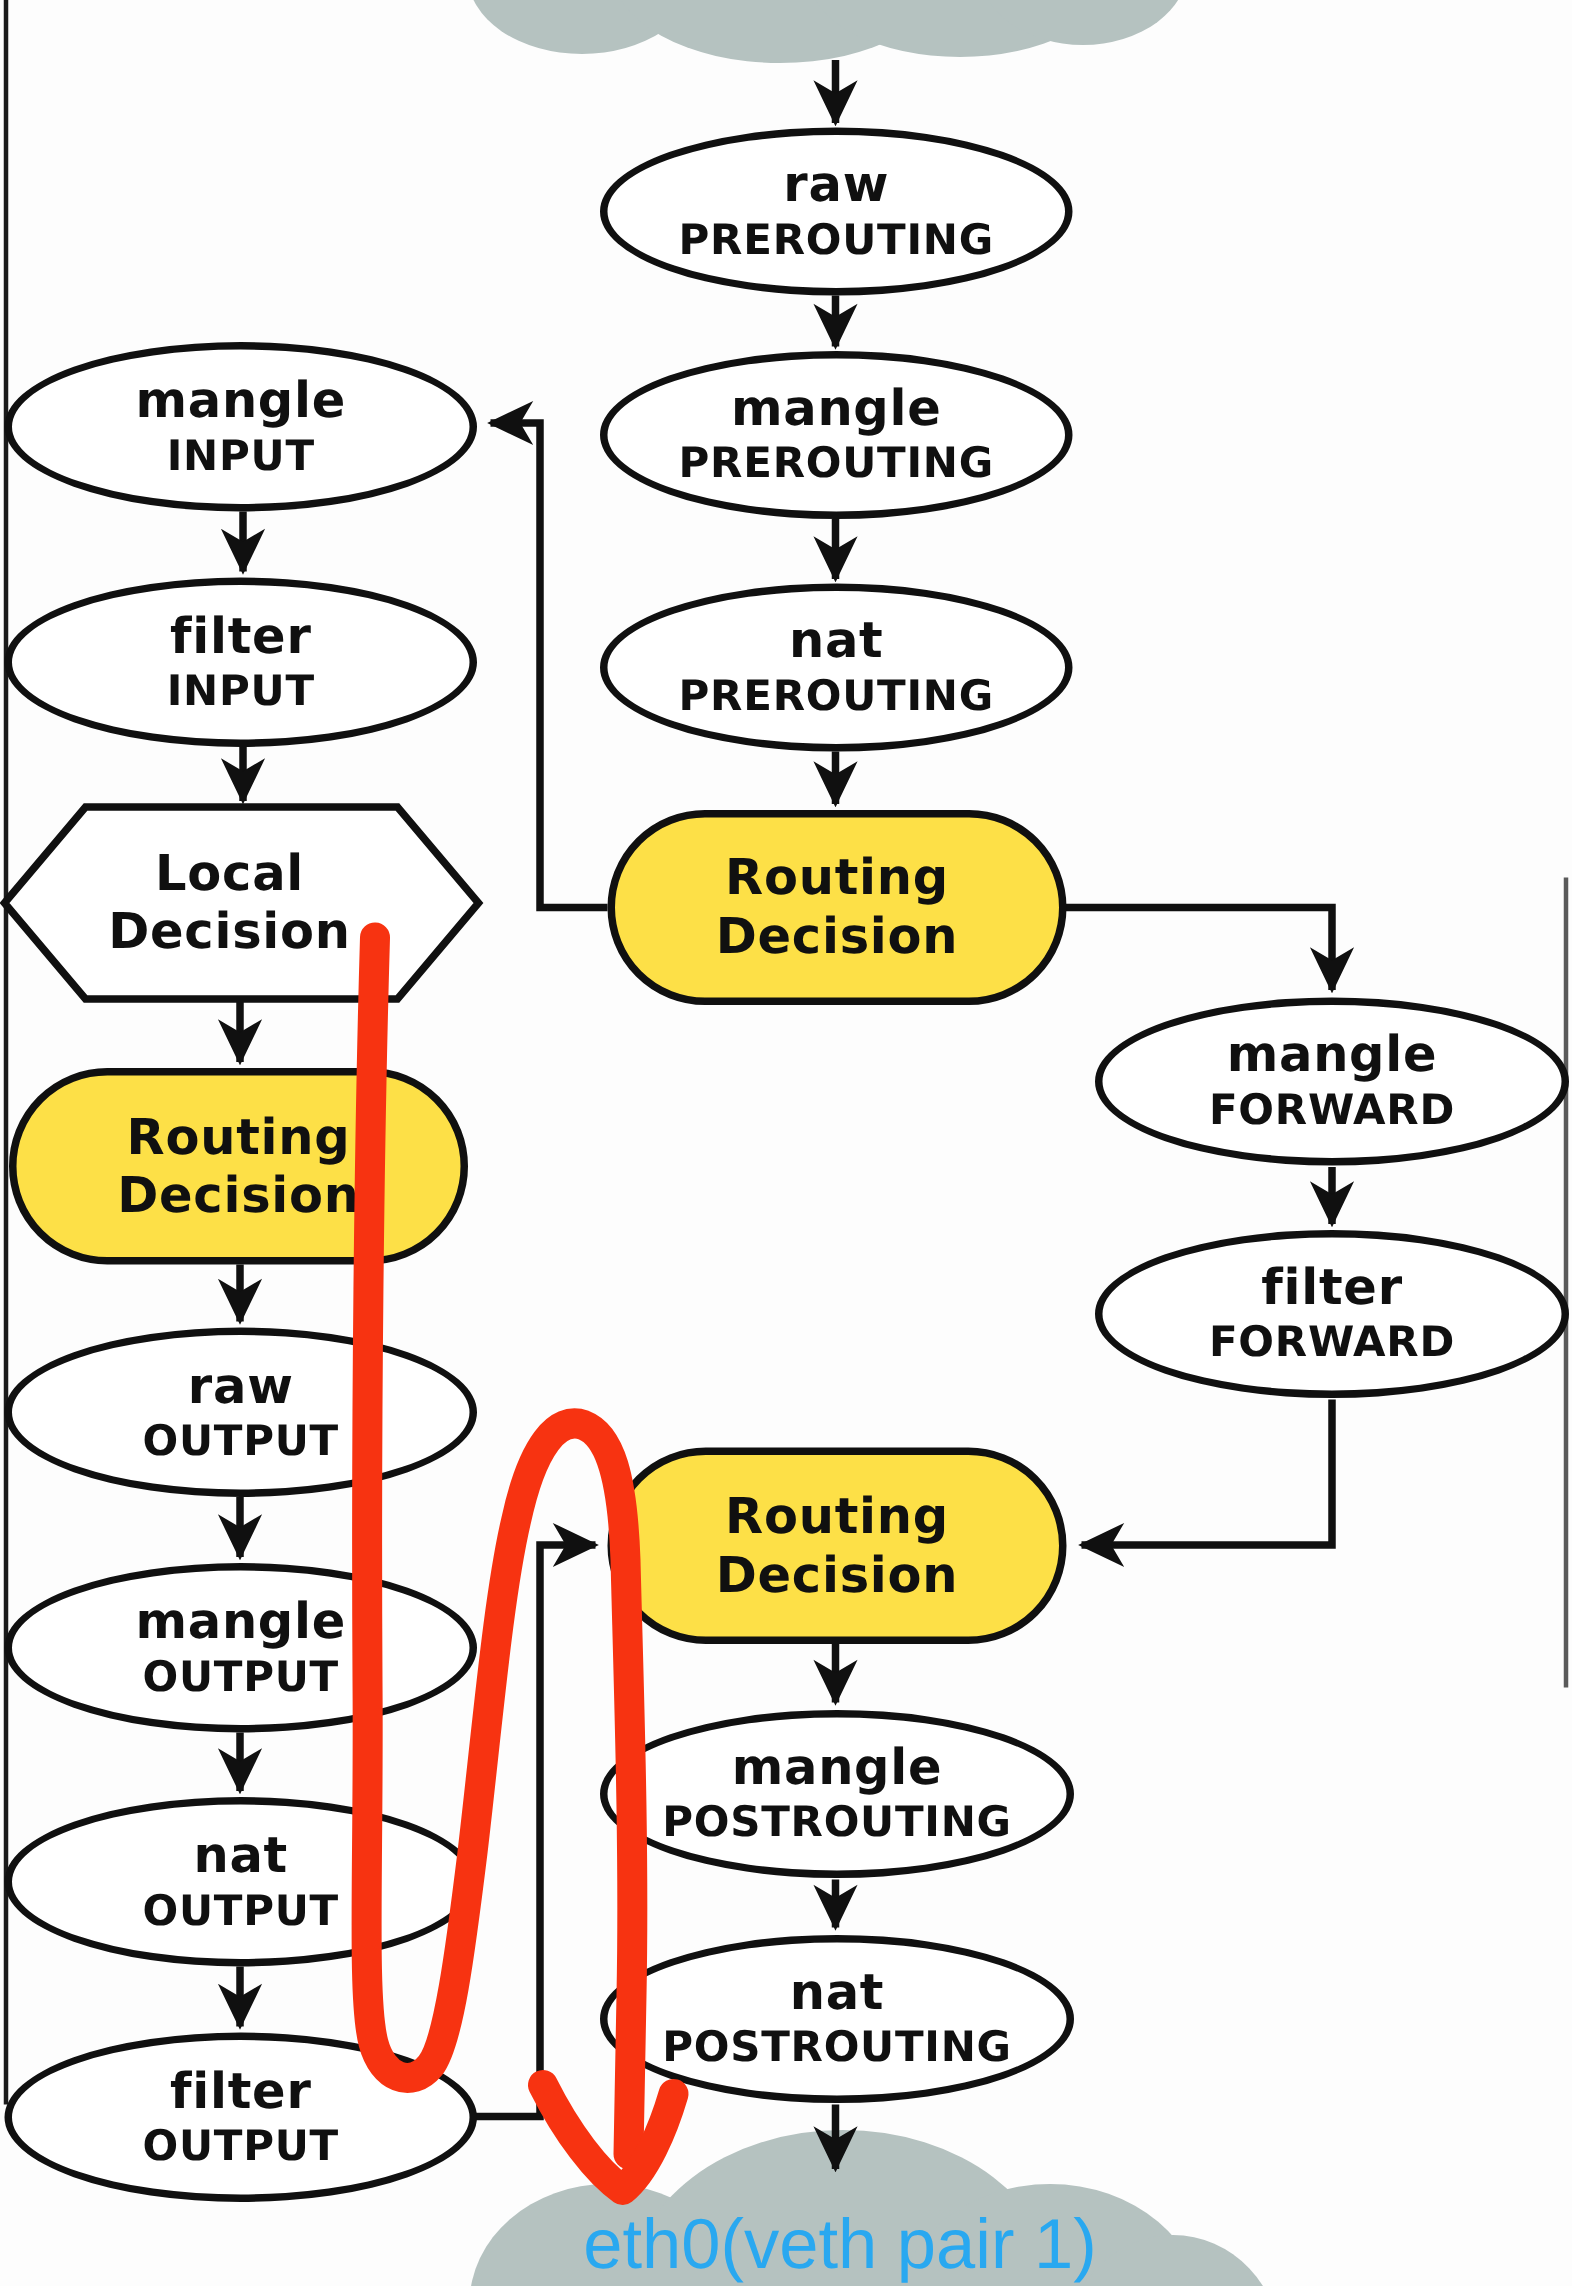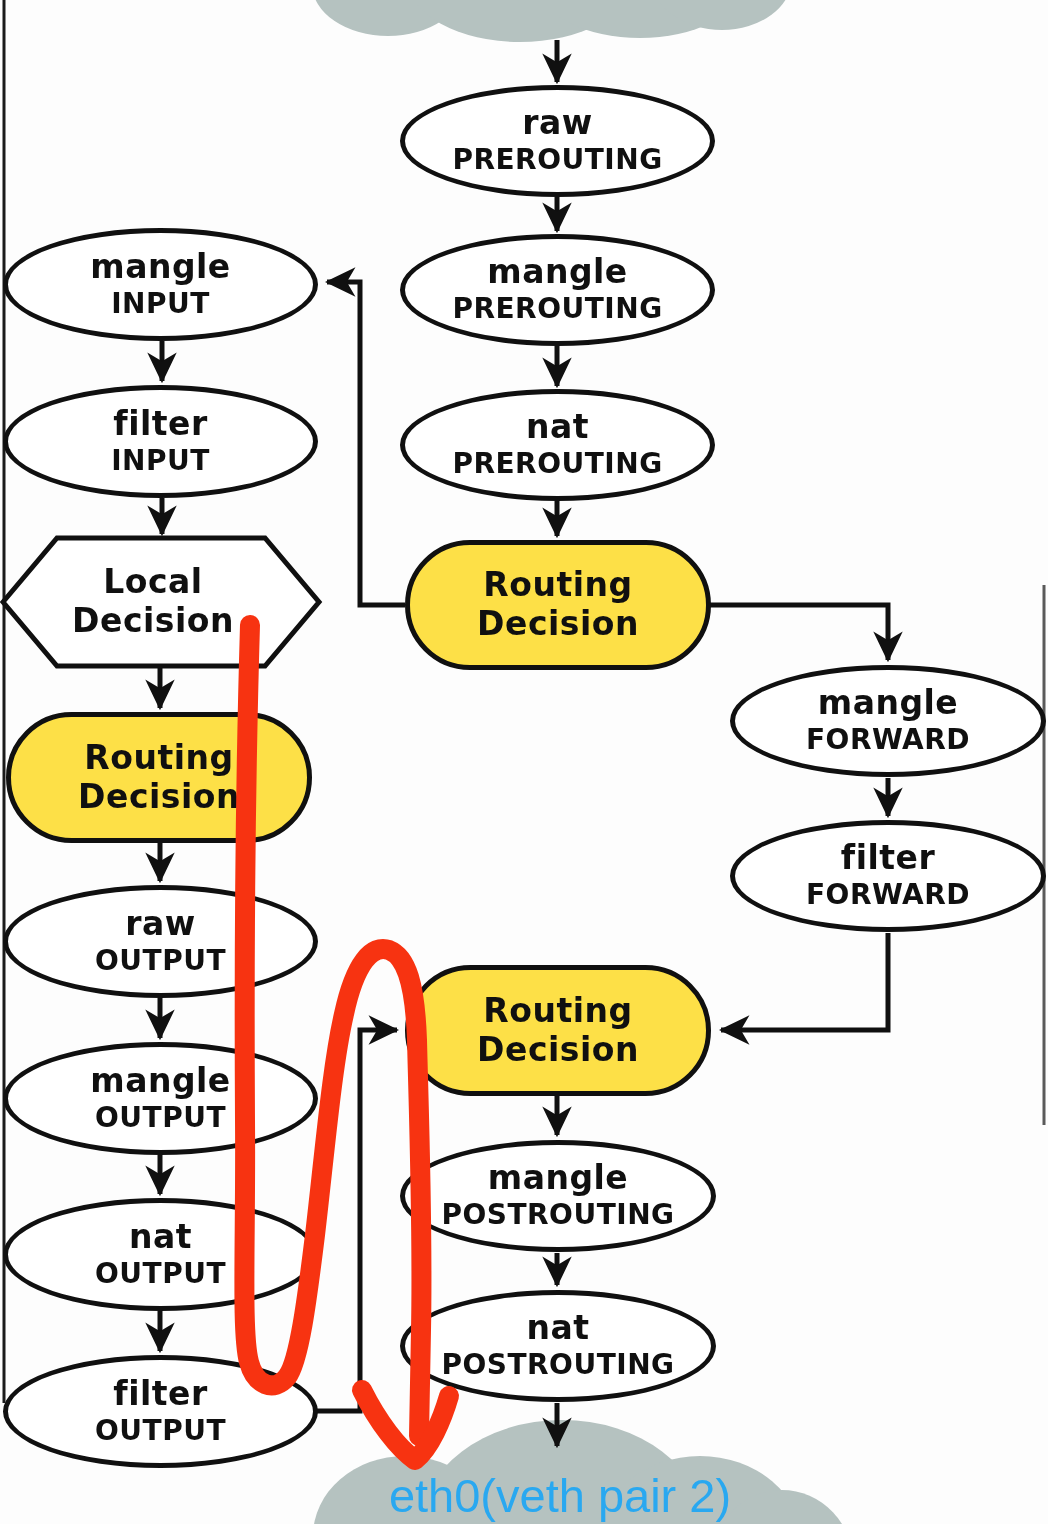--- a/index.html
+++ b/index.html
@@ -146,21 +146,21 @@
   </div>
   <div class="node ellipse" style="left:400px;top:1140px;width:316px;height:112px;">
     <span class="l1">mangle</span>
     <span class="l2">POSTROUTING</span>
   </div>
   <div class="node ellipse" style="left:400px;top:1290px;width:316px;height:112px;">
     <span class="l1">nat</span>
     <span class="l2">POSTROUTING</span>
   </div>
 
-  <div class="eth-label">eth0(veth pair 2)</div>
+  <div class="eth-label">eth0(veth pair 1)</div>
 
   <svg id="anno" class="layer" viewBox="0 0 1048 1524">
     <g stroke="#f73311" stroke-width="20" fill="none" stroke-linecap="round" stroke-linejoin="round">
       <path d="M 250 625
                C 246 760, 244 950, 245 1120
                C 246 1240, 241 1332, 249 1362
                C 255 1385, 274 1393, 287 1377
                C 299 1362, 307 1300, 315 1235
                C 325 1150, 332 1066, 344 1014
                C 355 963, 372 944, 389 950

